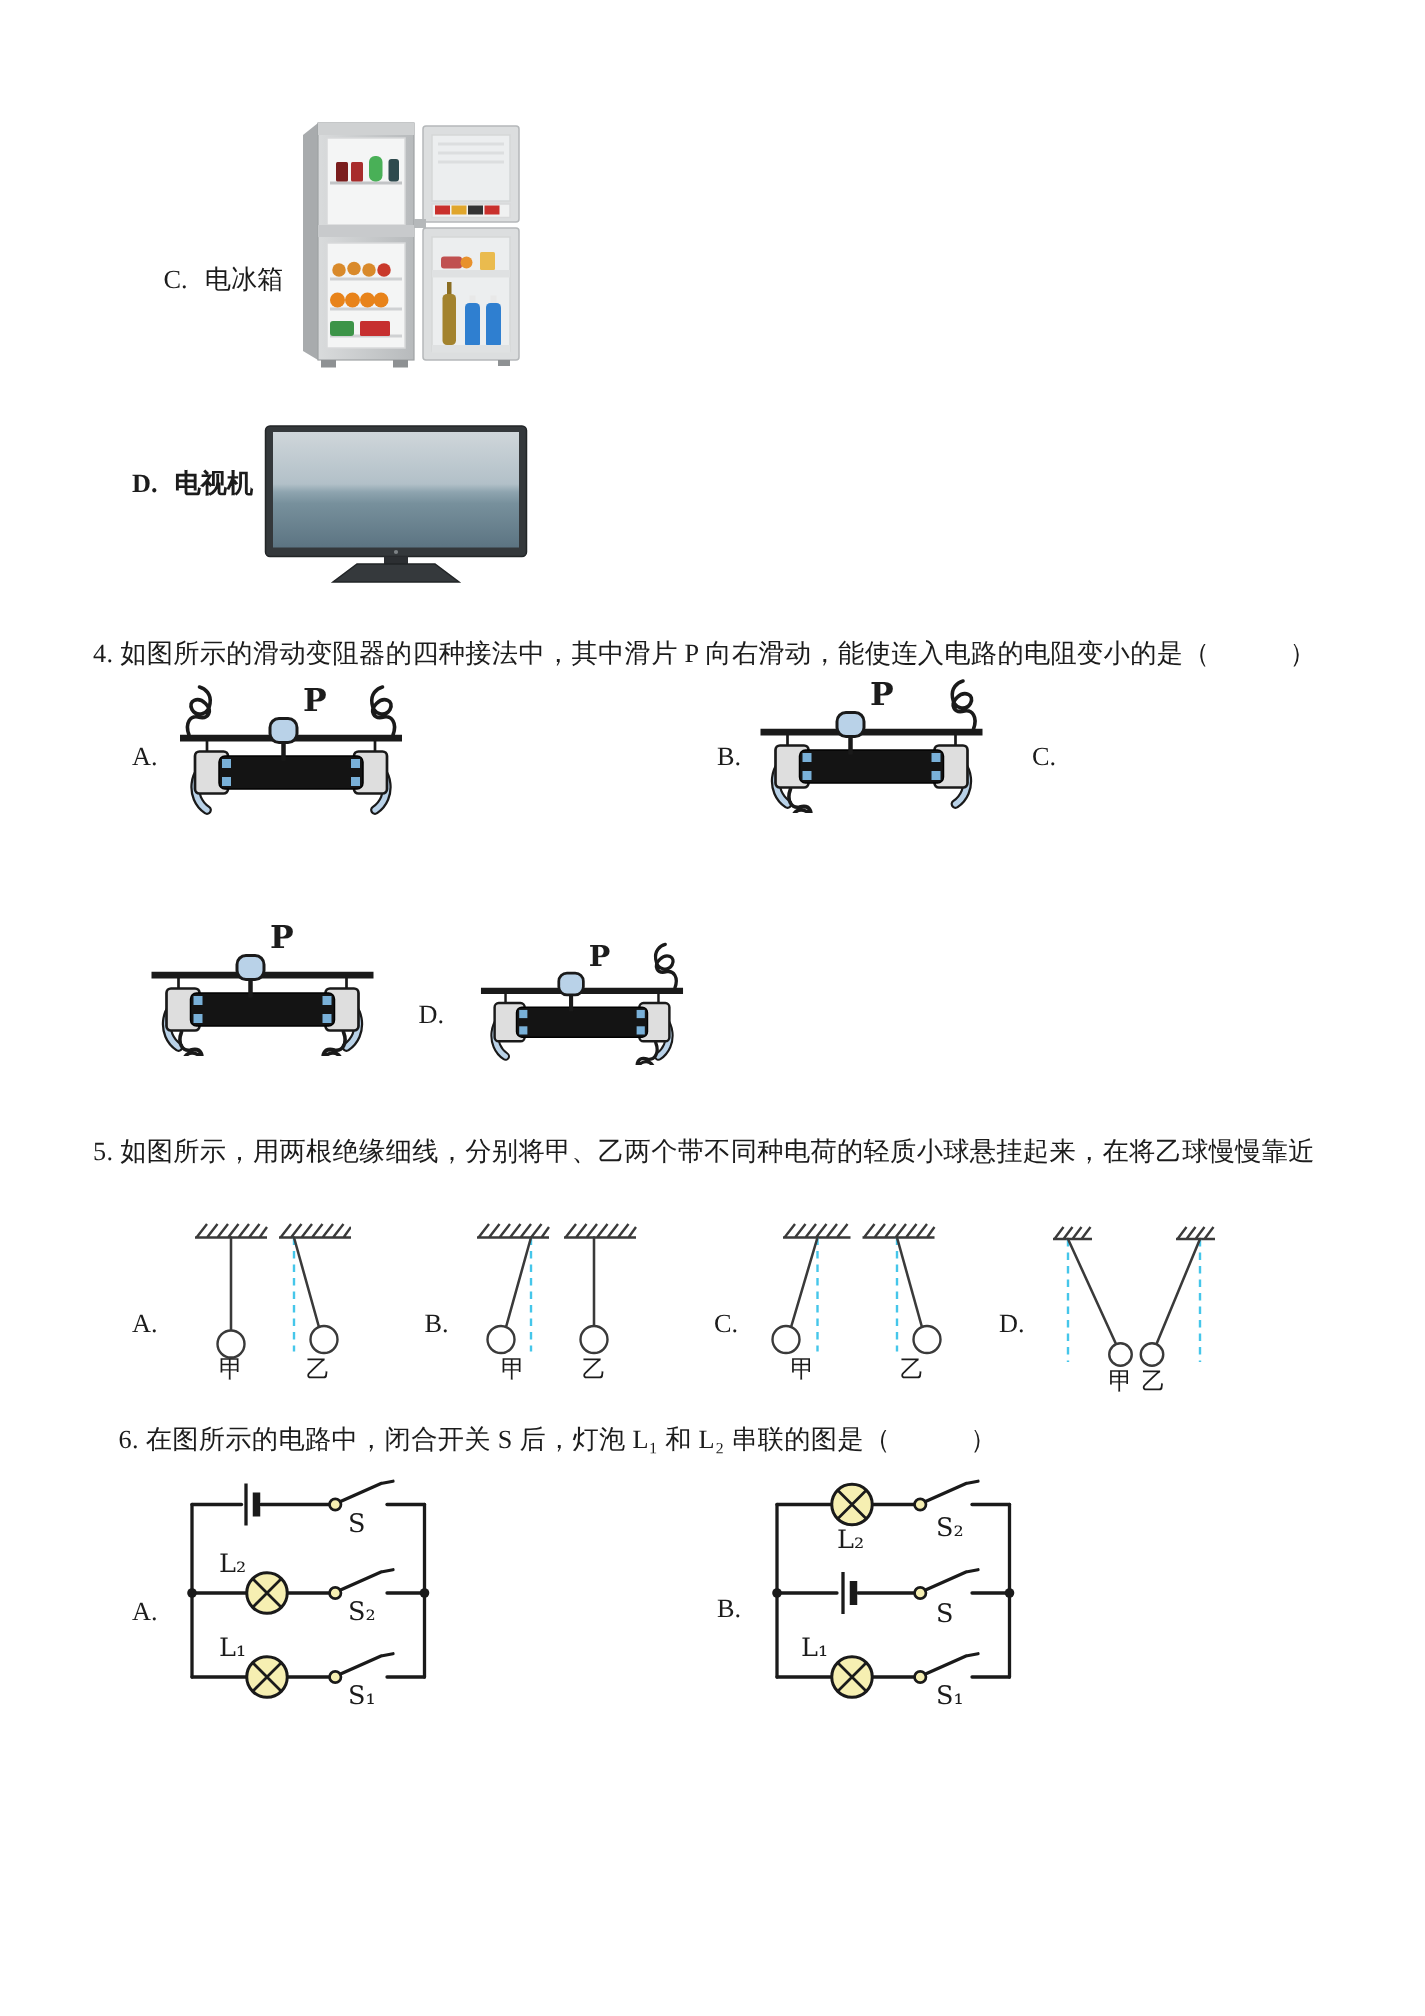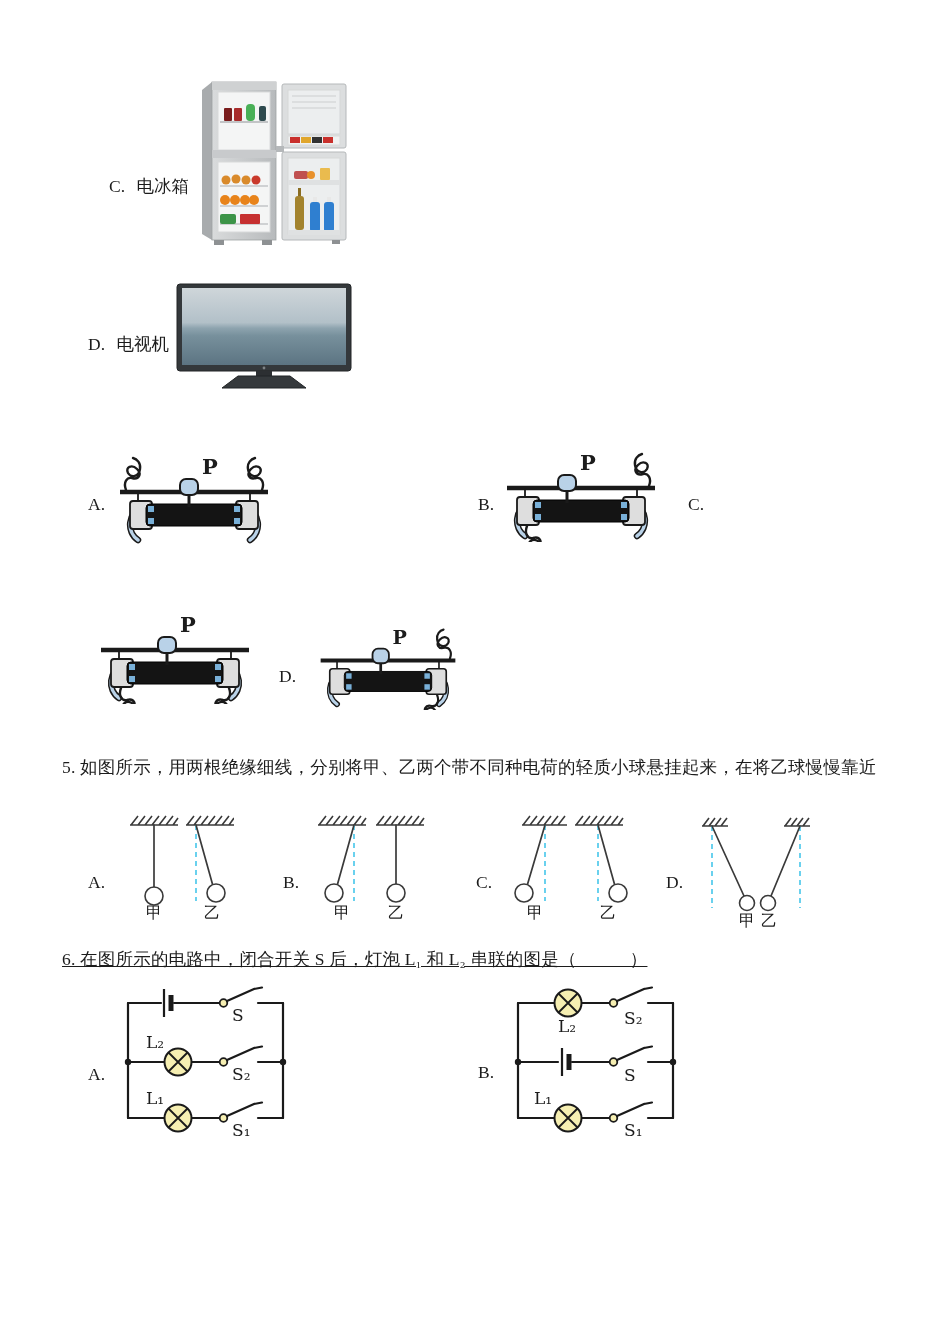--- a/index.html
+++ b/index.html
@@ -93,21 +93,21 @@
       <rect x="129" y="121" width="4" height="5" fill="#e8e8e8"></rect>
       <rect x="126" y="126" width="10" height="30" rx="3" fill="#2f7fd0"></rect>
       <rect x="90" y="154" width="52" height="5" fill="#dfe1e2"></rect>
     </g>
     <rect x="78" y="70" width="8" height="6" fill="#b5b8ba"></rect>
     <rect x="16" y="164" width="10" height="5" fill="#8e9193"></rect>
     <rect x="64" y="164" width="10" height="5" fill="#8e9193"></rect>
     <rect x="134" y="164" width="8" height="4" fill="#8e9193"></rect>
   </svg>
 
-  <div class="abs opt" style="left:88px;top:332px;">
+  <div class="abs opt" style="left:88px;top:310px;font-weight:bold;">
     <span>D.</span>
     <span style="margin-left:7px;">电视机</span>
   </div>
 
   <svg class="abs" style="left:176px;top:283px;" width="176" height="108" viewBox="0 0 176 108">
     <defs>
       <linearGradient id="seaSky" x1="0" y1="0" x2="0" y2="1">
         <stop offset="0" stop-color="#cfd6da"></stop>
           <stop offset="0.45" stop-color="#b2c0c8"></stop>
         <stop offset="0.52" stop-color="#8ea4af"></stop>
@@ -115,20 +115,21 @@
         <stop offset="1" stop-color="#5c7482"></stop>
       </linearGradient>
     </defs>
     <rect x="1" y="1" width="174" height="87" rx="3" fill="#34383b" stroke="#222527"></rect>
     <rect x="6" y="5" width="164" height="77" fill="url(#seaSky)"></rect>
     <circle cx="88" cy="85" r="1.4" fill="#7d8285"></circle>
     <rect x="80" y="88" width="16" height="5" fill="#2c2f32"></rect>
     <polygon points="46,105 130,105 114,93 62,93" fill="#35393c" stroke="#212426"></polygon>
   </svg>
 
+  <div class="abs qtext" style="left:62px;top:423px;">4. 如图所示的滑动变阻器的四种接法中，其中滑片 P 向右滑动，能使连入电路的电阻变小的是（　　　）</div>
 
   <span class="abs optlbl" style="left:88px;top:494px;">A.</span>
   <span class="abs optlbl" style="left:478px;top:494px;">B.</span>
   <span class="abs optlbl" style="left:688px;top:494px;">C.</span>
   <span class="abs optlbl" style="left:279px;top:666px;">D.</span>
 
   <svg class="abs" style="left:116px;top:450px;" width="156" height="96" viewBox="0 0 156 96">
     <g>
       <path d="M26,58 C12,62 10,82 22,90" stroke="#1a1a1a" stroke-width="6.5" fill="none" stroke-linecap="round"></path>
       <path d="M26,58 C12,62 10,82 22,90" stroke="#b9d2e8" stroke-width="3.5" fill="none" stroke-linecap="round"></path>
@@ -294,21 +295,21 @@
     <path class="string" d="M12,12 L44,82"></path>
     <circle class="ball" cx="47" cy="89" r="7.5"></circle>
     <text x="47" y="112" text-anchor="middle" class="cjk-lab">甲</text>
     <path class="hatch" d="M84,12 H110 M85,12 l6,-8 M91,12 l6,-8 M97,12 l6,-8 M103,12 l6,-8"></path>
     <path class="dash" d="M100,12 V94" stroke="#45c6ea"></path>
     <path class="string" d="M100,12 L71,82"></path>
     <circle class="ball" cx="68" cy="89" r="7.5"></circle>
     <text x="69" y="112" text-anchor="middle" class="cjk-lab">乙</text>
   </svg>
 
-  <div class="abs qtext" style="left:62px;top:947px;text-decoration:underline;">6. 在图所示的电路中，闭合开关 S 后，灯泡 L₁ 和 L₂ 串联的图是（　　　）</div>
+  <div class="abs qtext" style="left:79px;top:947px;">6. 在图所示的电路中，闭合开关 S 后，灯泡 L₁ 和 L₂ 串联的图是（　　　）</div>
 
   <span class="abs optlbl" style="left:88px;top:1064px;">A.</span>
   <span class="abs optlbl" style="left:478px;top:1062px;">B.</span>
 
   <svg class="abs" style="left:116px;top:985px;" width="180" height="160" viewBox="0 0 180 160">
     <path class="wire" d="M12,18 V133 M167,18 V133"></path>
 
     <path class="wire" d="M12,18 H45"></path>
     <g>
       <path d="M48,4 V32" stroke="#1a1a1a" stroke-width="2.2"></path>

